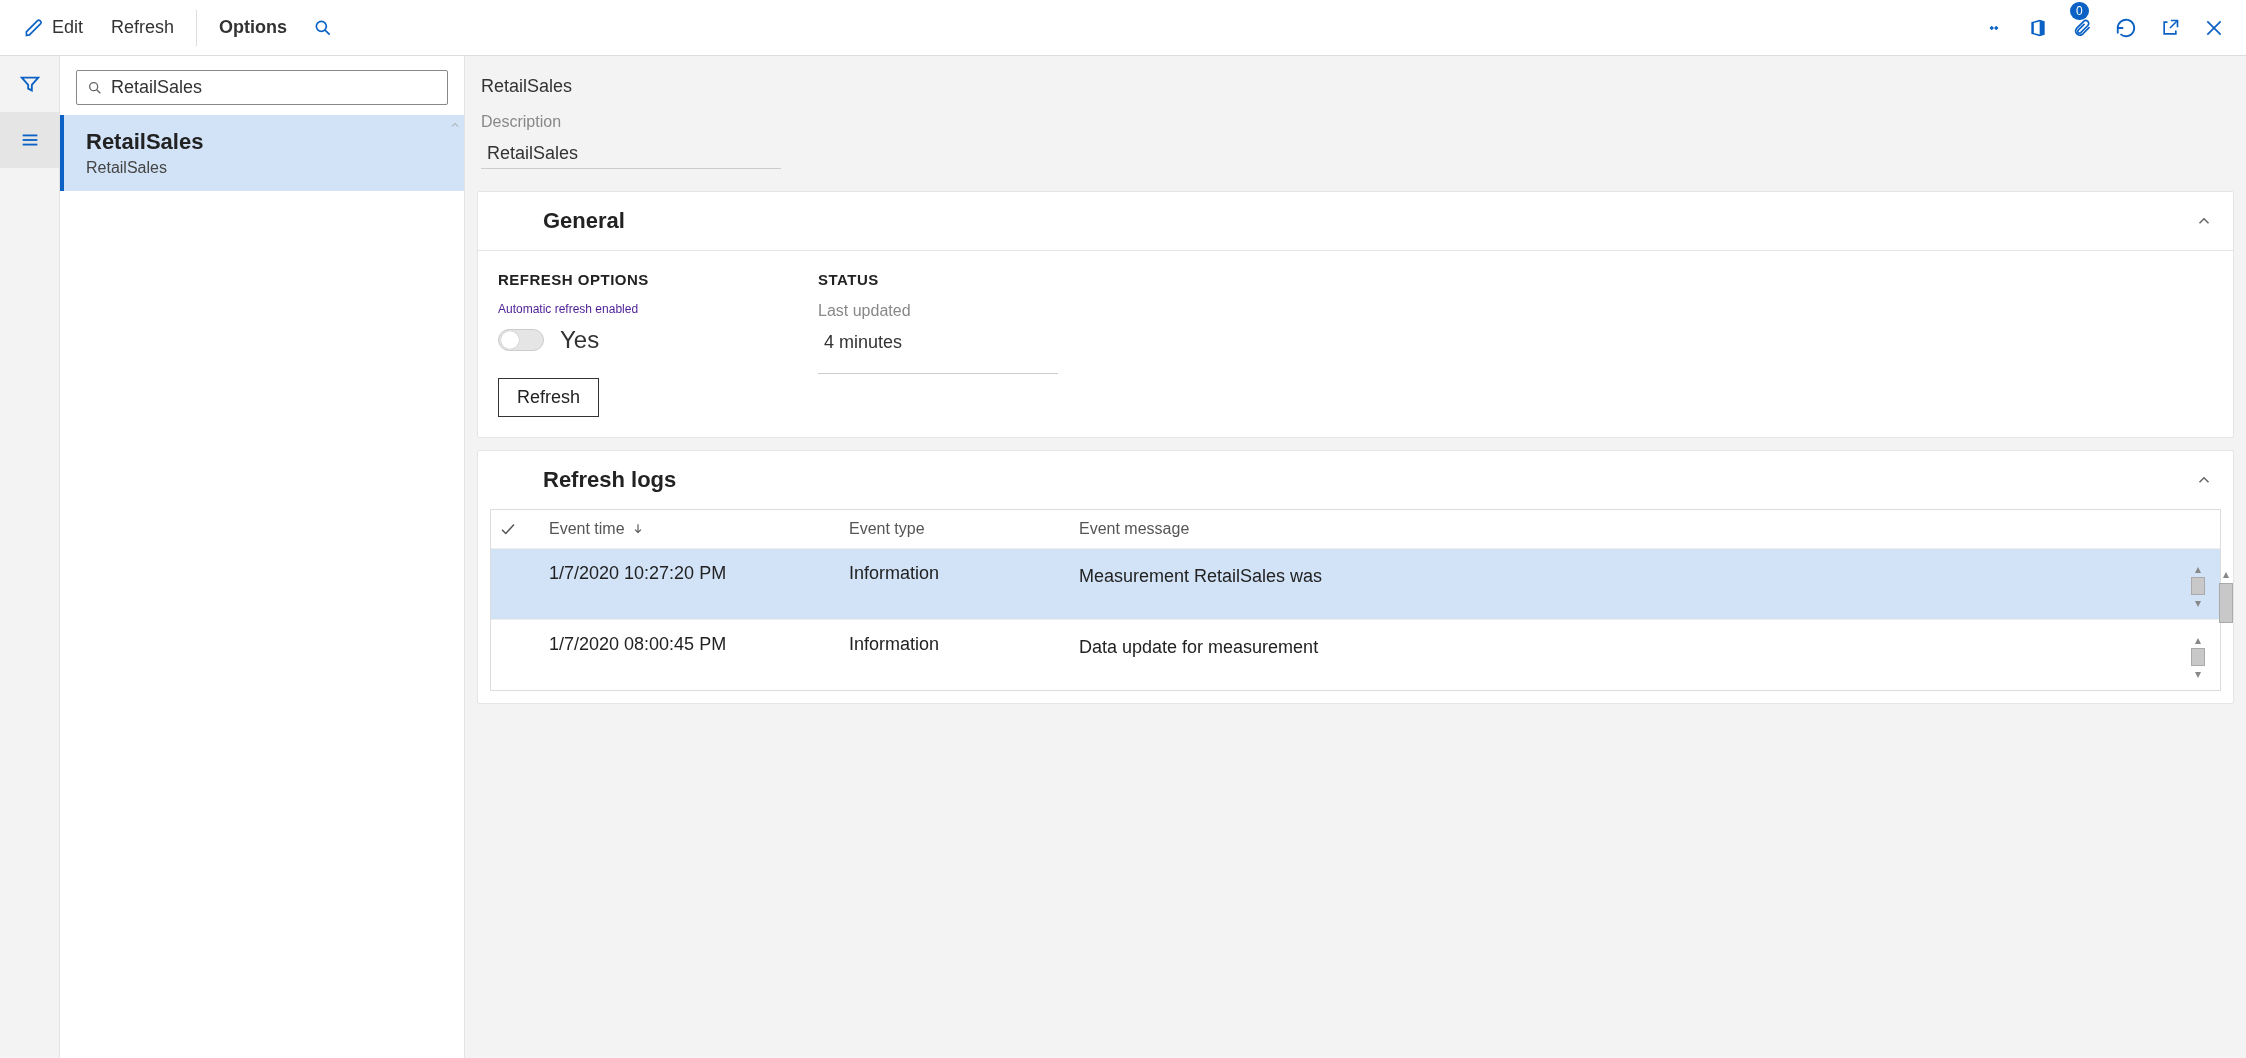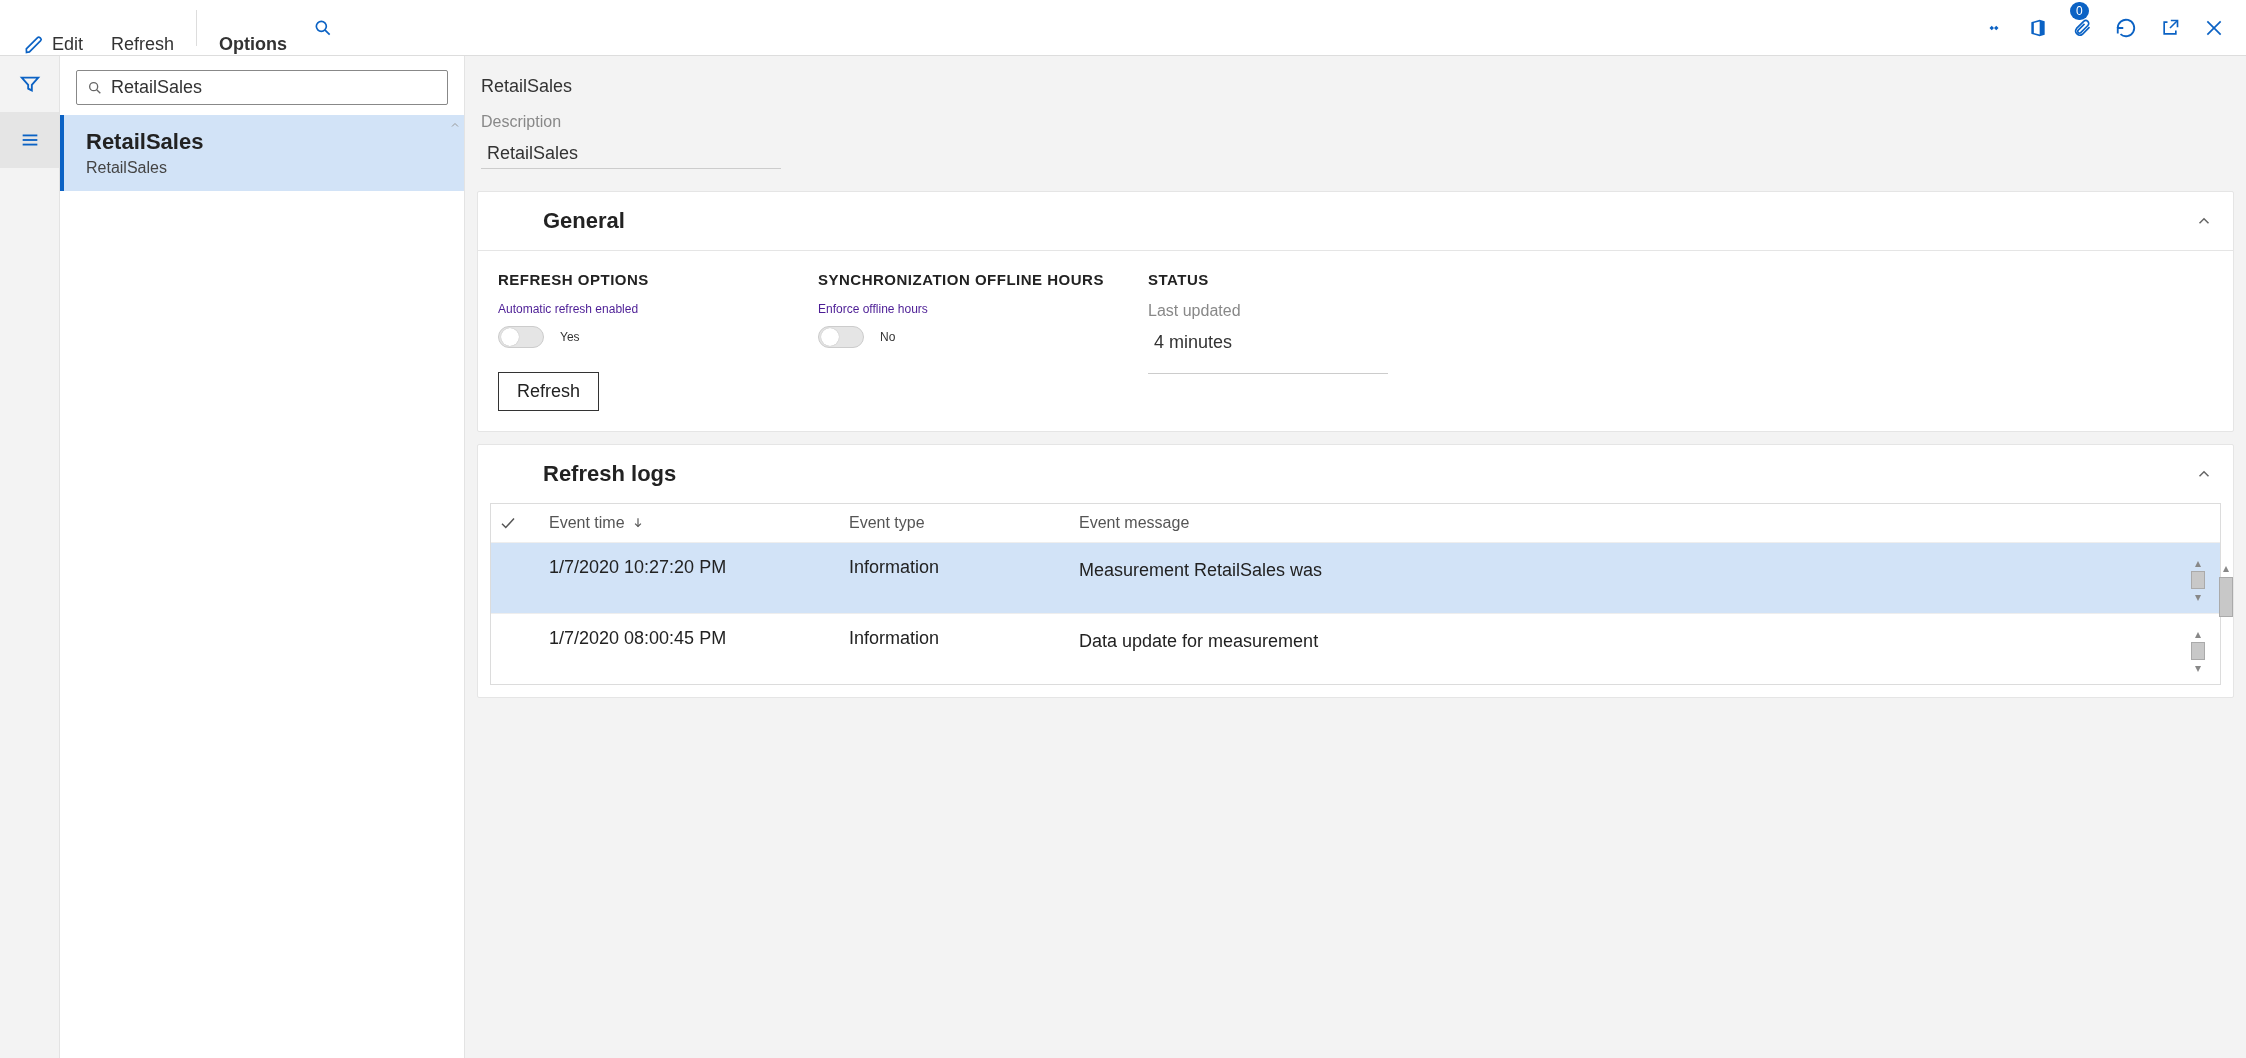--- a/index.html
+++ b/index.html
@@ -9,21 +9,21 @@
   .cmdbar {
     height: 56px;
     display: flex;
     align-items: center;
     background: #fff;
     border-bottom: 1px solid #ddd;
     padding: 0 10px;
   }
   .cmdbar .cmd {
     display: flex;
-    align-items: flex-end;
+    align-items: center;
     padding: 0 14px;
     height: 100%;
     cursor: pointer;
     color: #333;
     font-size: 18px;
   }
   .cmdbar .cmd.options { font-weight: 600; }
   .cmdbar .divider-v {
     width: 1px; height: 36px; background: #ddd; margin: 0 8px;
   }
@@ -161,21 +161,21 @@
   .toggle-row { display: flex; align-items: center; gap: 16px; }
   .toggle {
     width: 46px; height: 22px; border-radius: 11px;
     background: #e5e5e5; position: relative;
     border:1px solid #ccc;
   }
   .toggle::after {
     content:''; position:absolute; width:18px;height:18px;border-radius:50%;
     background:#fff; top:1px; left:2px; box-shadow: 0 0 1px rgba(0,0,0,.3);
   }
-  .toggle-label { font-size:12px; color:#333; }
+  .toggle-label { font-size:24px; color:#333; }
   .status-value {
     font-size: 18px; color:#333; border-bottom:1px solid #ccc;
     padding: 2px 6px 20px 6px; width:240px;
   }
 
   .refresh-btn {
     margin-top: 24px;
     border:1px solid #333; background:#fff; color:#222;
     padding: 8px 18px; font-size:18px; cursor:pointer;
   }
@@ -346,28 +346,20 @@
       <div class="card-body">
         <div class="general-grid">
           <div>
             <div class="col-head">REFRESH OPTIONS</div>
             <div class="field-label">Automatic refresh enabled</div>
             <div class="toggle-row">
               <div class="toggle"></div>
               <div class="toggle-label">Yes</div>
             </div>
             <button class="refresh-btn">Refresh</button>
-          </div>
-          <div>
-            <div class="col-head">SYNCHRONIZATION OFFLINE HOURS</div>
-            <div class="field-label">Enforce offline hours</div>
-            <div class="toggle-row">
-              <div class="toggle"></div>
-              <div class="toggle-label">No</div>
-            </div>
           </div>
           <div>
             <div class="col-head">STATUS</div>
             <div class="status-field-label">Last updated</div>
             <div class="status-value">4 minutes</div>
           </div>
         </div>
       </div>
     </div>
 

